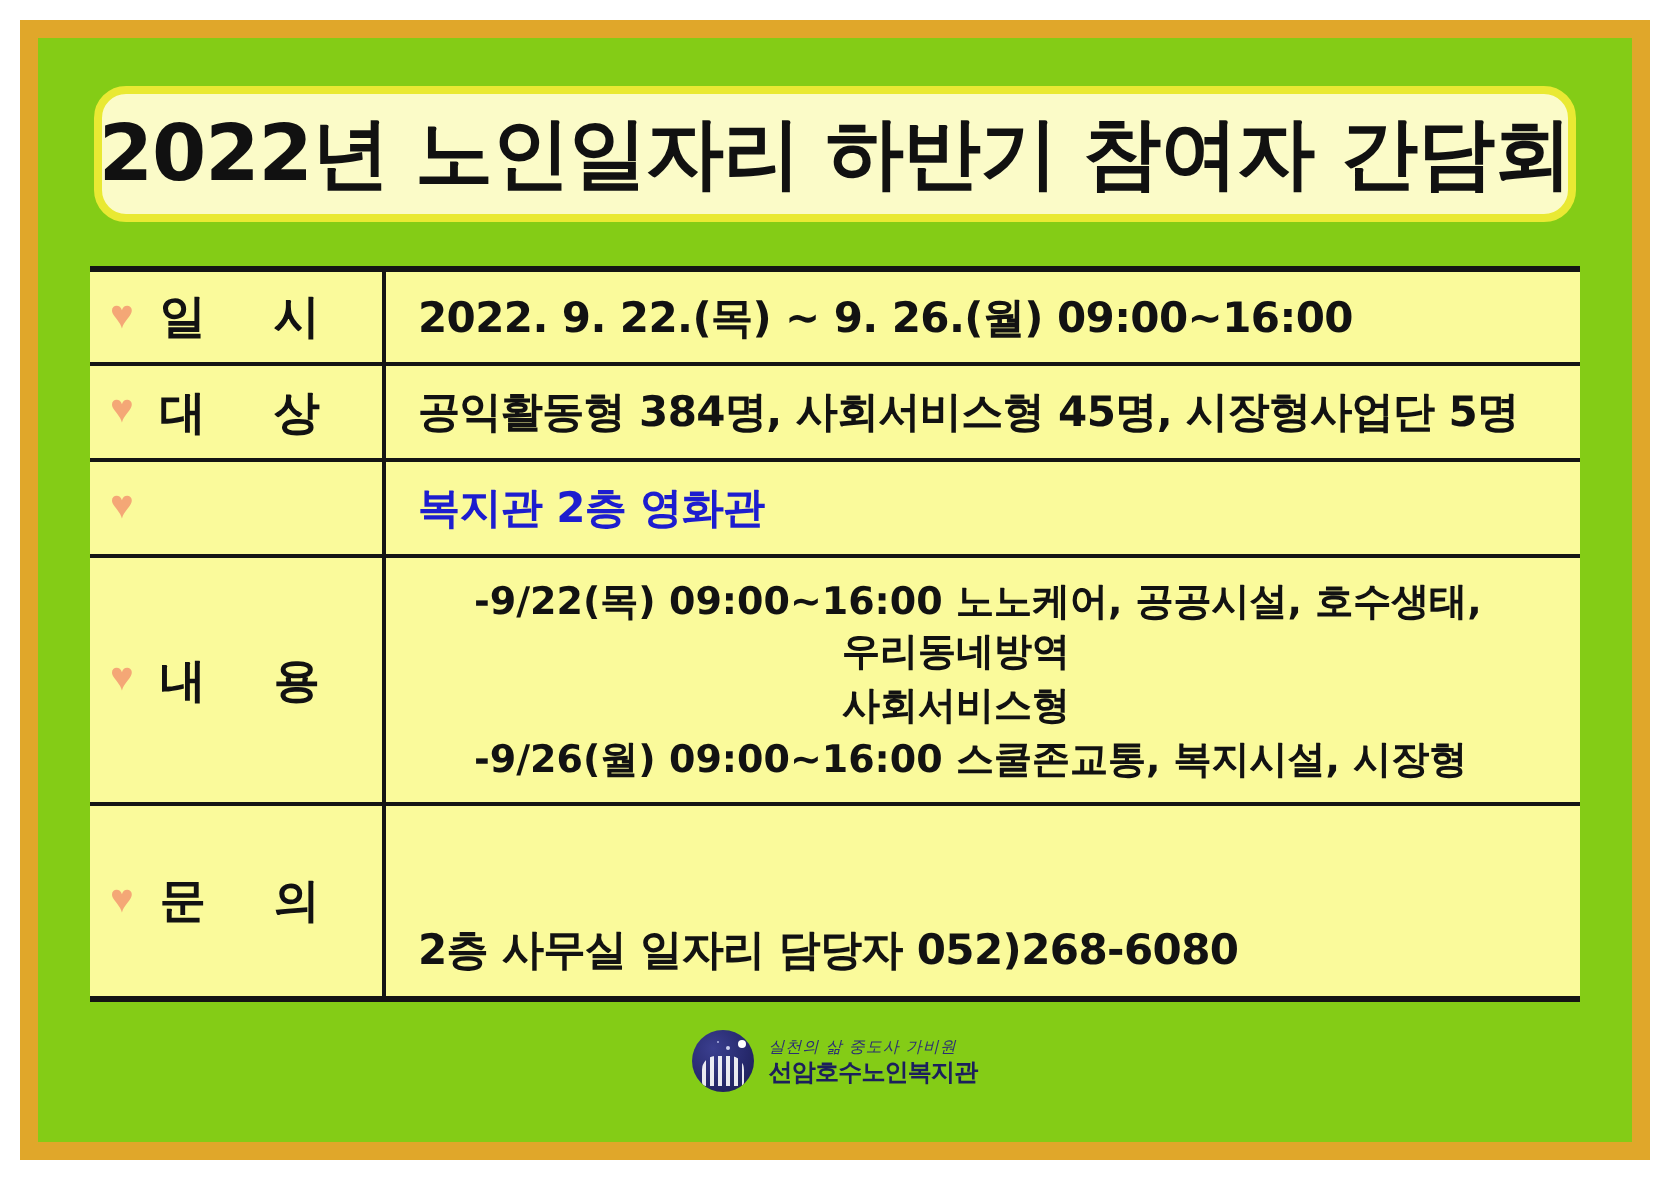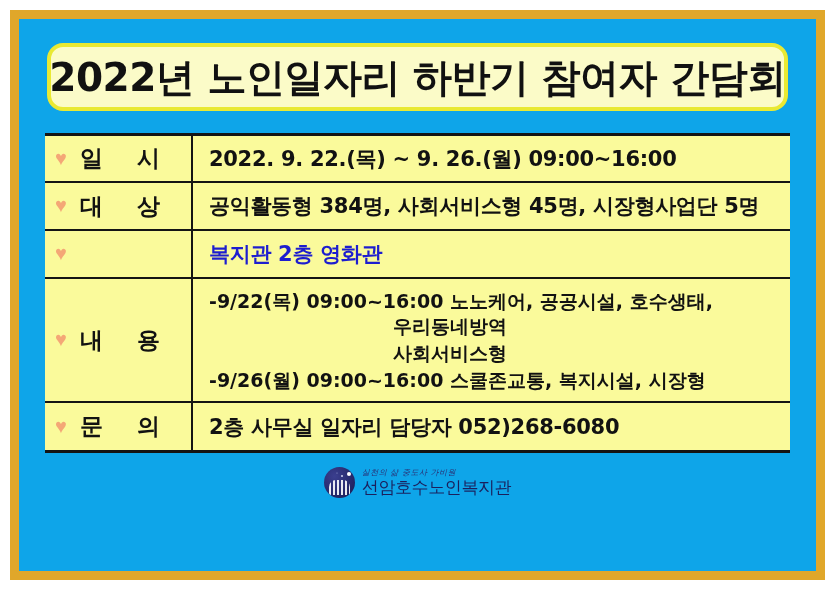--- a/index.html
+++ b/index.html
@@ -17,21 +17,21 @@
 
   
   .poster {
     position: absolute;
     left: 10px;
     top: 10px;
     width: 815px;
     height: 570px;
     box-sizing: border-box;
     border: 9px solid #e0a72a;
-    background: #0ea5e9;
+    background: #84cc16;
   }
 
   .inner {
     position: relative;
     width: 100%;
     height: 100%;
     box-sizing: border-box;
     padding: 18px 24px 0 24px;
   }
 
@@ -112,27 +112,28 @@
     color: #121212;
     letter-spacing: -0.3px;
     white-space: nowrap;
     font-family: "DejaVu Sans", "Liberation Sans", sans-serif;
   }
   .value-text.blue { color: #1d1dcf; }
 
   .row-datetime  .value-cell { height: 45px; }
   .row-target    .value-cell { height: 46px; }
   .row-place     .value-cell { height: 46px; }
-  .row-contact   .value-cell { height: 47px; }
+  .row-contact   .value-cell { height: 47px; margin-top: 48px; }
 
   
   .row-content .label-cell { align-items: center; }
   .row-content .value-cell {
     align-items: flex-end;
     padding-top: 10px;
+    margin-left: 28px;
   }
   .content-list {
     display: flex;
     flex-direction: column;
     gap: 2px;
     width: 100%;
   }
   .content-line {
     font-size: 19px;
     font-weight: 700;
@@ -189,22 +190,22 @@
     font-size: 8px;
     color: #2b2f73;
     letter-spacing: 0.5px;
     font-style: italic;
     font-weight: 400;
     margin-bottom: 2px;
     white-space: nowrap;
     font-family: "DejaVu Sans", "Liberation Sans", sans-serif;
   }
   .logo-name {
-    font-size: 17px;
-    font-weight: 400;
+    font-size: 12px;
+    font-weight: 700;
     color: #1b1f5c;
     letter-spacing: -0.4px;
     white-space: nowrap;
     font-family: "DejaVu Sans", "Liberation Sans", sans-serif;
   }
 </style>
 </head>
 <body>
 
 <div class="poster">

